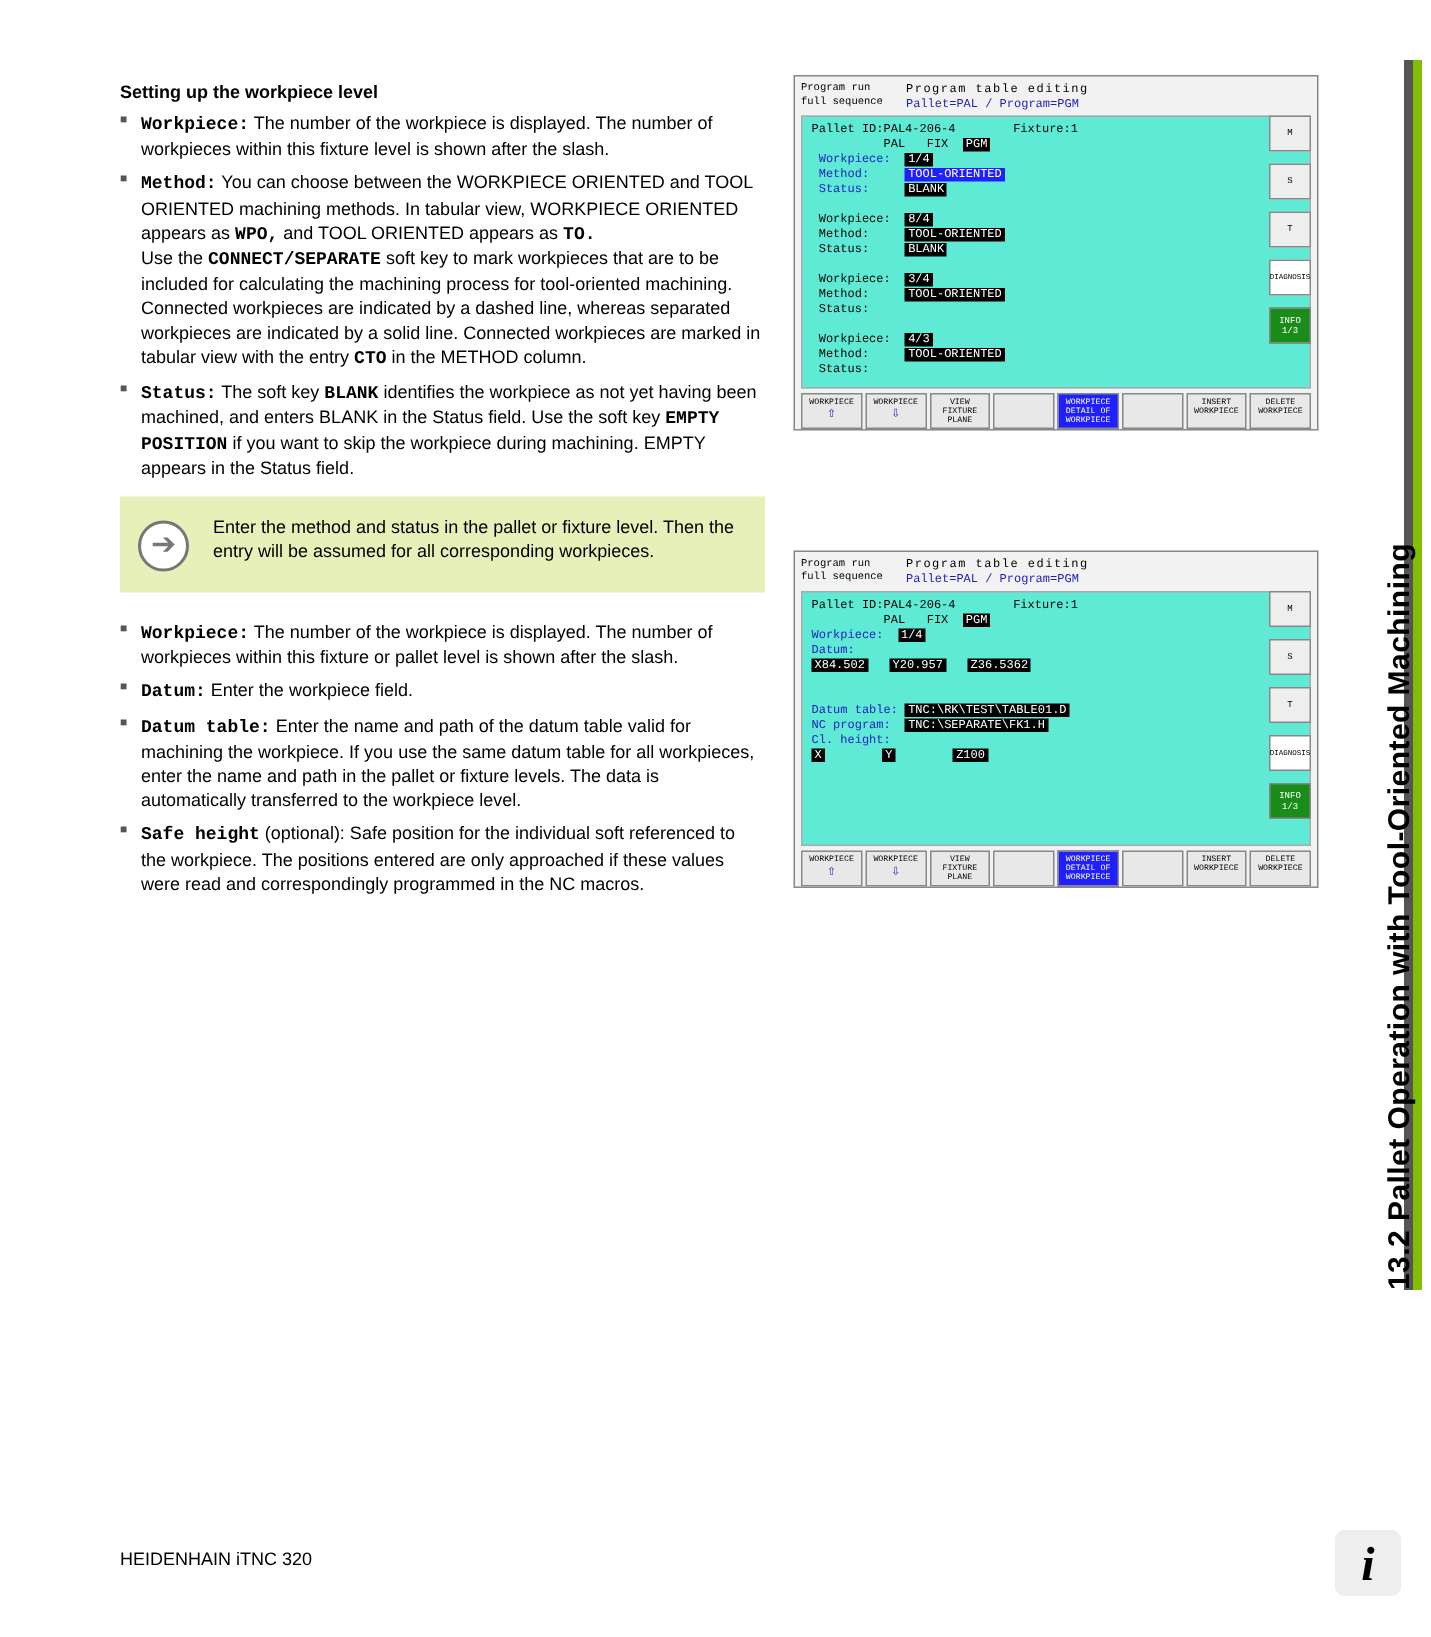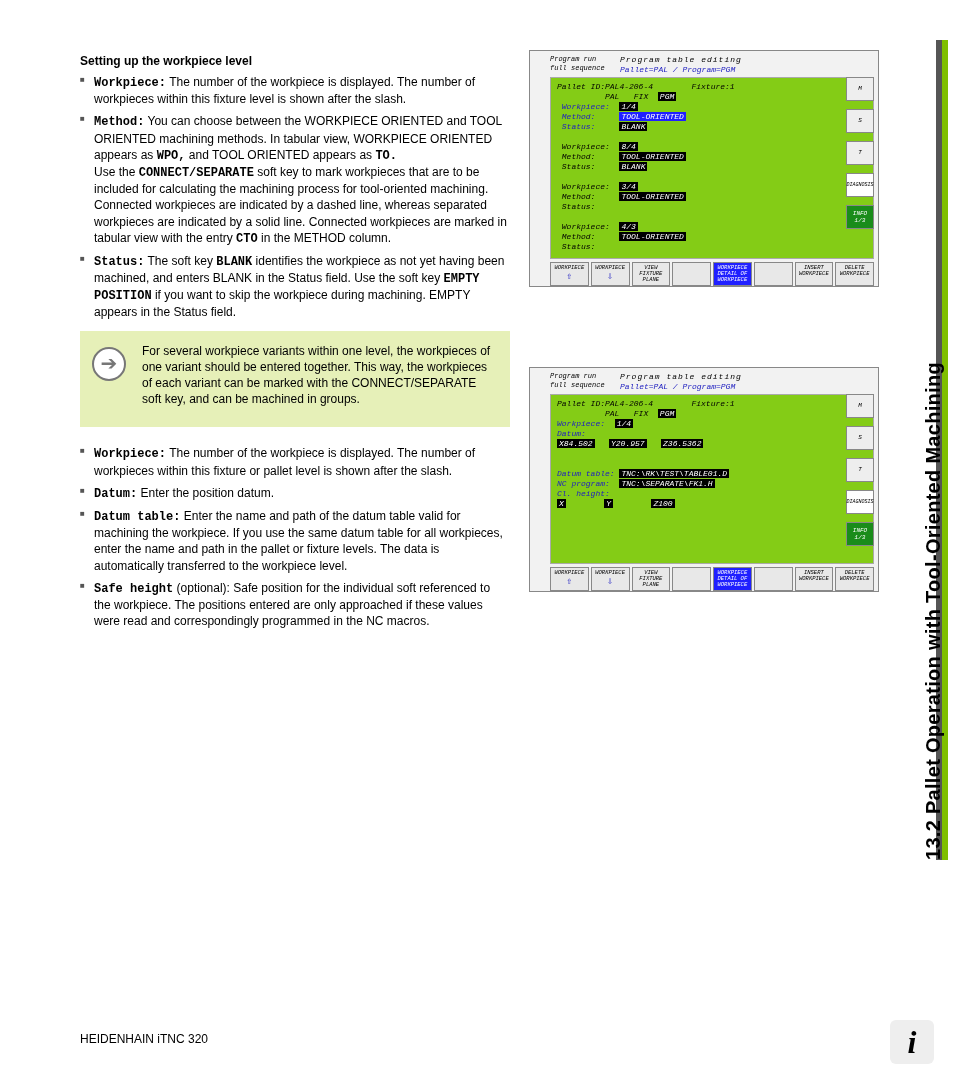--- a/index.html
+++ b/index.html
@@ -32,29 +32,28 @@
     width: 34px; height: 34px; border: 2px solid #777; border-radius: 50%;
     display: flex; align-items: center; justify-content: center;
     font-size: 20px; color: #777; background: #fff;
   }
   .tip-box p { margin-bottom: 8px; }
   
   .panel {
     border: 1px solid #888; background: #f2f2f2;
     font-family: "Courier New", monospace;
     font-size: 8px; line-height: 1.25;
-    padding: 4px 4px 0 20px; margin-bottom: 12px;
+    padding: 4px 4px 0 4px; margin-bottom: 12px;
     position: relative;
-    font-style: italic;
   }
   .panel .hdr { display: flex; gap: 6px; margin-bottom: 2px; }
   .panel .hdr .mode { width: 64px; font-size: 7px; }
   .panel .hdr .ttl { letter-spacing: 1px; }
   .panel .hdr .sub { color: #2020c0; }
-  .panel .body { background: #84cc16; border: 1px solid #aaa; padding: 4px 6px 6px 6px; position: relative; min-height: 170px; }
+  .panel .body { background: #5eead4; border: 1px solid #aaa; padding: 4px 6px 6px 6px; position: relative; min-height: 170px; }
   .panel .body .line { white-space: pre; }
   .panel .inv { background: #000; color: #fff; padding: 0 2px; }
   .panel .hl { background: #2020ff; color: #fff; padding: 0 2px; }
   .panel .blue { color: #2020c0; }
   .panel .side-icons {
     position: absolute; right: 4px; top: 26px; width: 28px;
     display: flex; flex-direction: column; gap: 8px; font-size: 6px; text-align: center;
   }
   .panel .side-icons .sbtn { border: 1px solid #888; background: #eee; height: 24px; display:flex; align-items:center; justify-content:center; }
   .panel .side-icons .diag { background: #fff; font-size:5px; }
@@ -101,26 +100,26 @@
         <span class="mono">Method:</span><span> You can choose between the WORKPIECE ORIENTED and TOOL ORIENTED machining methods. In tabular view, WORKPIECE ORIENTED appears as </span><span class="mono">WPO,</span><span> and TOOL ORIENTED appears as </span><span class="mono">TO.</span><br>
         <span>Use the </span><span class="mono">CONNECT/SEPARATE</span><span> soft key to mark workpieces that are to be included for calculating the machining process for tool-oriented machining. Connected workpieces are indicated by a dashed line, whereas separated workpieces are indicated by a solid line. Connected workpieces are marked in tabular view with the entry </span><span class="mono">CTO</span><span> in the METHOD column.</span>
       </li>
       <li>
         <span class="mono">Status:</span><span> The soft key </span><span class="mono">BLANK</span><span> identifies the workpiece as not yet having been machined, and enters BLANK in the Status field. Use the soft key </span><span class="mono">EMPTY POSITION</span><span> if you want to skip the workpiece during machining. EMPTY appears in the Status field.</span>
       </li>
     </ul>
 
     <div class="tip-box">
       <div class="tip-icon">➔</div>
-      <p>For several workpiece variants within one level, the workpieces of one variant should be entered together. This way, the workpieces of each variant can be marked with the CONNECT/SEPARATE soft key, and can be machined in groups.</p>
+      <p>Enter the method and status in the pallet or fixture level. Then the entry will be assumed for all corresponding workpieces.</p>
     </div>
 
     <ul class="spec">
       <li><span class="mono">Workpiece:</span><span> The number of the workpiece is displayed. The number of workpieces within this fixture or pallet level is shown after the slash.</span></li>
-      <li><span class="mono">Datum:</span><span> Enter the position datum.</span></li>
+      <li><span class="mono">Datum:</span><span> Enter the workpiece field.</span></li>
       <li><span class="mono">Datum table:</span><span> Enter the name and path of the datum table valid for machining the workpiece. If you use the same datum table for all workpieces, enter the name and path in the pallet or fixture levels. The data is automatically transferred to the workpiece level.</span></li>
       <li><span class="mono">Safe height</span><span> (optional): Safe position for the individual soft referenced to the workpiece. The positions entered are only approached if these values were read and correspondingly programmed in the NC macros.</span></li>
     </ul>
   </div>
 
   <div class="right-col">
 
     <div class="panel">
       <div class="hdr">
         <div class="mode"><span>Program run</span><br><span>full sequence</span></div>

